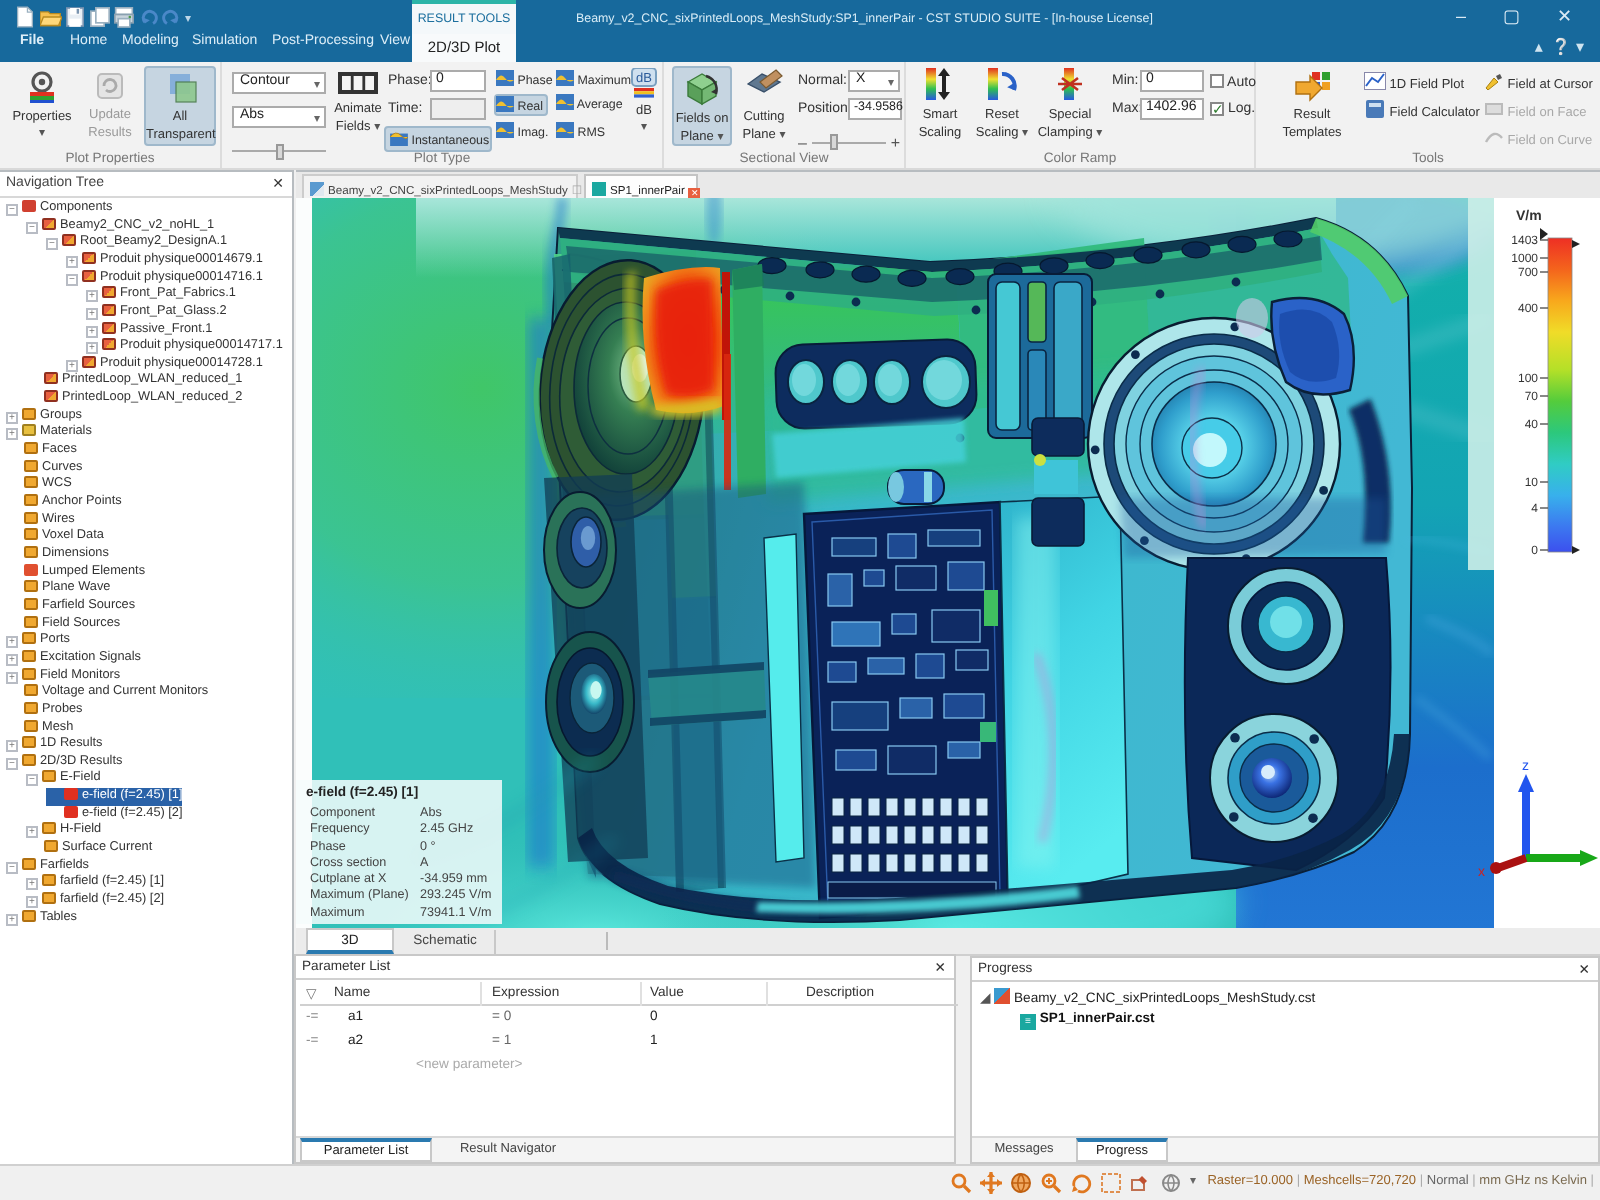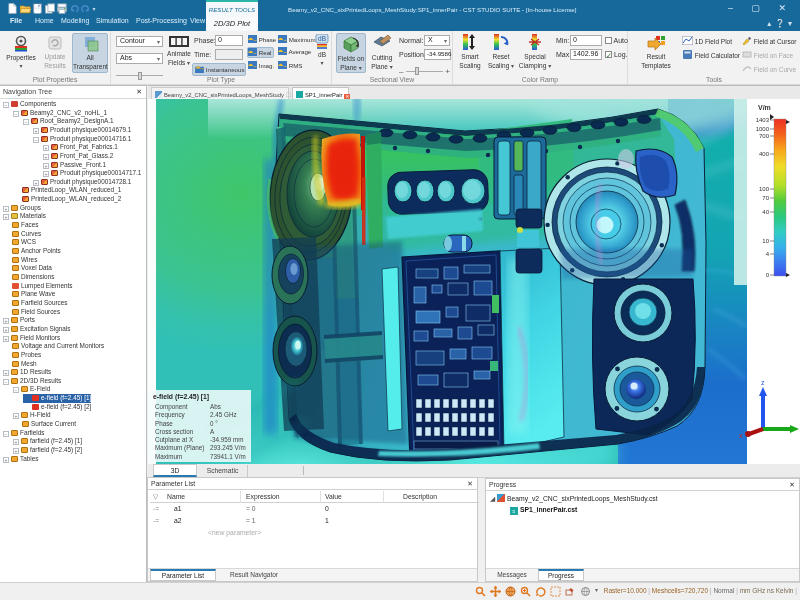--- a/index.html
+++ b/index.html
@@ -4,21 +4,21 @@
 <style>
 * { margin:0; padding:0; box-sizing:border-box; }
 html,body { width:800px; height:600px; overflow:hidden; }
 body { font-family:"Liberation Sans", sans-serif; font-size:8px; color:#333; background:#fff; }
 #app { position:absolute; left:0; top:0; width:800px; height:600px; background:#f0f0f0; }
 
 
 #titlebar { position:absolute; left:0; top:0; width:800px; height:31px; background:#17699c; }
 #qat { position:absolute; left:8px; top:2px; height:13px; display:flex; gap:2.5px; align-items:center; }
 .menu { position:absolute; top:17px; height:14px; color:#ddeef8; font-size:7px; }
-#rtools { position:absolute; left:206px; top:0; width:52px; height:31px;font-style:italic; }
+#rtools { position:absolute; left:206px; top:0; width:52px; height:31px; }
 #rtools .top { position:absolute; left:0; top:0; width:52px; height:17px; background:#f4f8fa; border-top:2px solid #2cb5a8; color:#1c6f9e; font-size:6.2px; text-align:center; line-height:15px; }
 #rtools .bot { position:absolute; left:0; top:17px; width:52px; height:14px; background:#f8fafb; color:#222; font-size:7.5px; text-align:center; line-height:13px; }
 #wintitle { position:absolute; left:288px; top:6px; color:#d8ecf6; font-size:6.2px; }
 #winbtns { position:absolute; right:6px; top:3px; color:#dbeaf4; font-size:9px; letter-spacing:8px; }
 #helpbtns { position:absolute; right:8px; top:19px; color:#cfe4f0; font-size:8px; }
 
 
 #ribbon { position:absolute; left:0; top:31px; width:800px; height:54px; background:#f2f2f2; border-bottom:1px solid #d9d9d9; }
 .rgroup { position:absolute; top:0; height:53px; border-right:1px solid #dcdcdc; }
 .glabel { position:absolute; bottom:1px; width:100%; text-align:center; color:#777; font-size:6.8px; }

